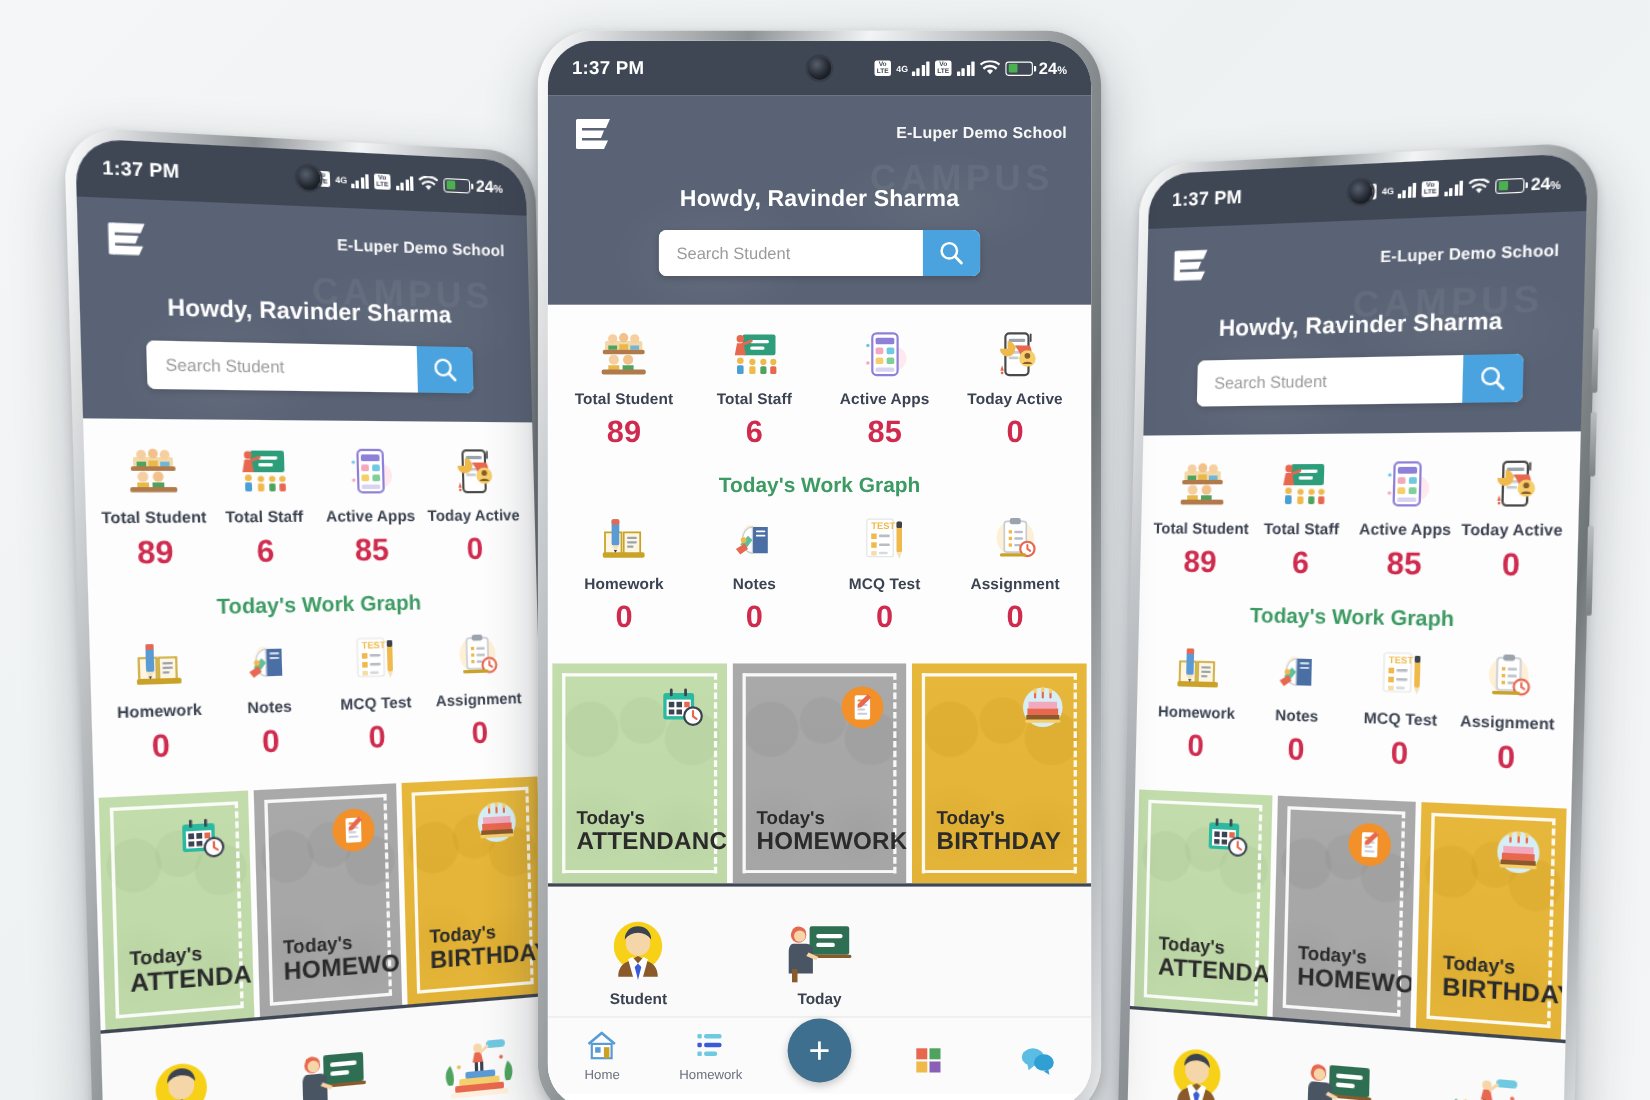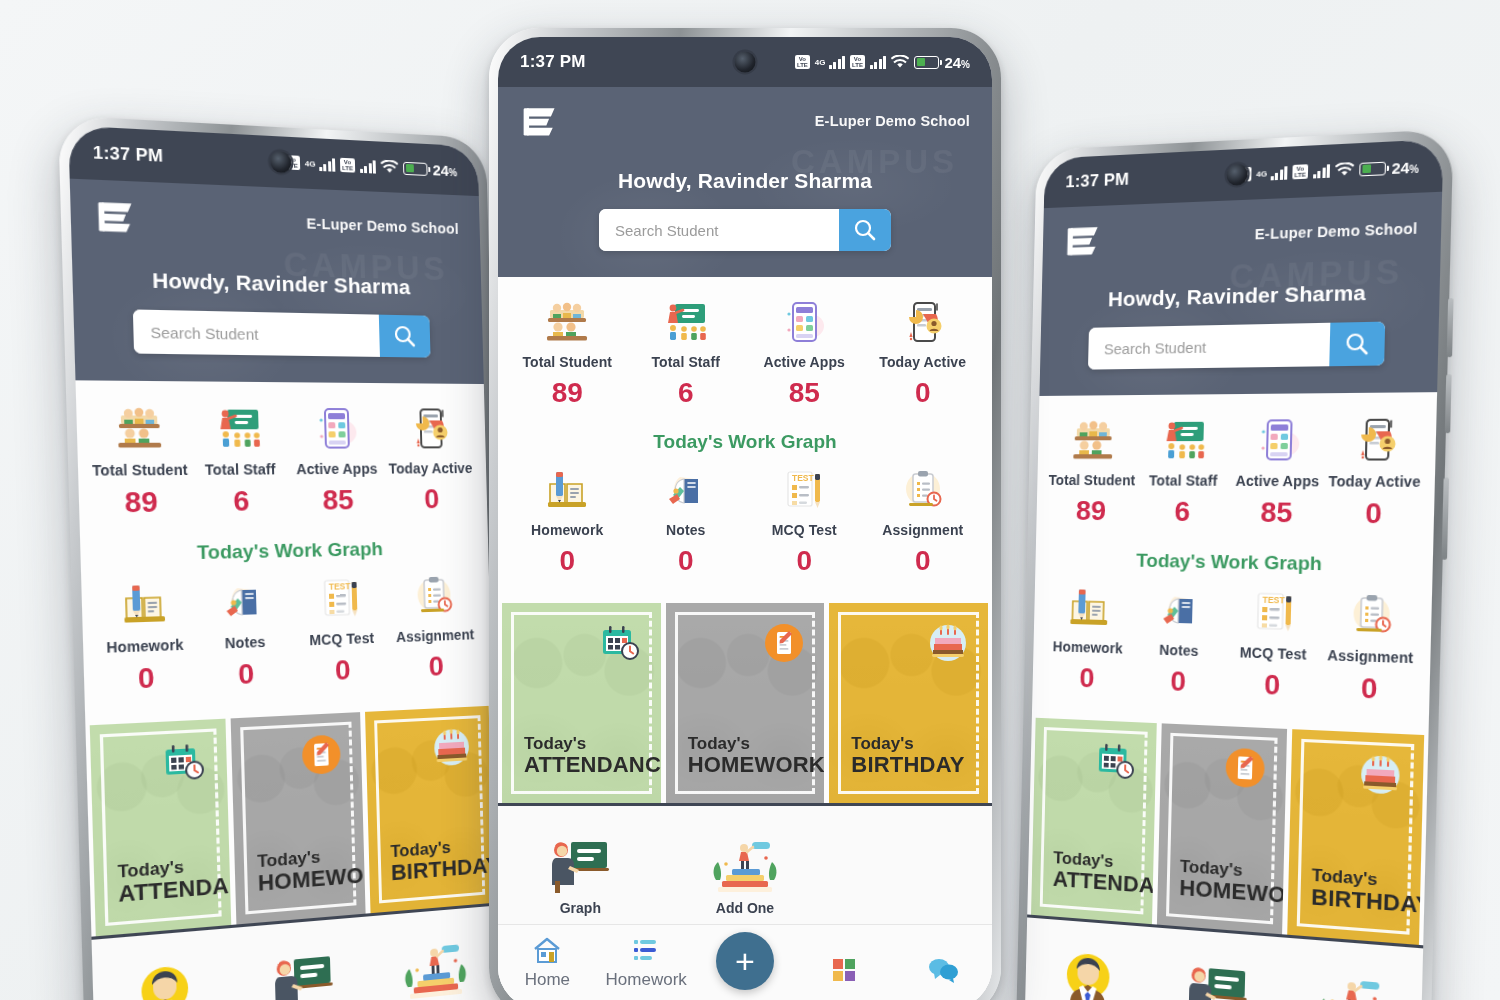--- a/index.html
+++ b/index.html
@@ -183,21 +183,21 @@
 
   
   .tabbar {
     display: grid; grid-template-columns: repeat(5,1fr);
     align-items: end; padding: 8px 0 10px;
     background: #fbfbfb; border-top: 1px solid #e6e6e6;
     position: relative;
   }
   .tab { text-align: center; cursor: pointer; }
   .tab .tic { height: 34px; display: flex; align-items: center; justify-content: center; }
-  .tab .tlbl { font-size: 17px; color: #6a707c; margin-top: 3px; }
+  .tab .tlbl { font-size: 12px; color: #6a707c; margin-top: 3px; }
   .fab {
     width: 58px; height: 58px; border-radius: 50%; background: #3f6f8f;
     display: flex; align-items: center; justify-content: center;
     margin: -16px auto 0; box-shadow: 0 3px 8px rgba(0,0,0,.22);
     color: #fff; font-size: 34px; font-weight: 300; line-height: 1; cursor: pointer;
   }
 </style>
 </head>
 <body>
 
@@ -1221,59 +1221,52 @@
           </svg>
         </div>
         <div class="txt">
           <div class="t1">Today's</div>
           <div class="t2">BIRTHDAY</div>
         </div>
       </div>
     </div>
 
     <div class="quick-row">
+      <div class="quick">
+        <div class="qic">
+          <svg width="62" height="62" viewBox="0 0 62 62">
+            <circle cx="31" cy="28" r="22" fill="#f7d117"></circle>
+            <path d="M31 12 a11 11 0 0 1 11 11 v3 a11 11 0 0 1-22 0 v-3 a11 11 0 0 1 11-11z" fill="#f5d6a8"></path>
+            <path d="M19 22 c0-8 6-12 12-12 s12 4 12 12 c-3-4-7-6-12-6 s-9 2-12 6z" fill="#3b4250"></path>
+            <path d="M22 42 l9-5 9 5 c6 2 9 7 9 14 H13 c0-7 3-12 9-14z" fill="#8a5a2b"></path>
+            <path d="M26 38 l5 6 5-6 4 2 -5 18 h-8 l-5-18z" fill="#fff"></path>
+            <path d="M31 44 l3 3 -3 12 -3-12z" fill="#3b5bd4"></path>
+          </svg>
+        </div>
+        <div class="qlbl">Student</div>
+      </div>
 
       <div class="quick">
         <div class="qic">
           <svg width="66" height="58" viewBox="0 0 66 58">
             <rect x="24" y="6" width="36" height="26" rx="2" fill="#2e6e52"></rect>
             <rect x="30" y="13" width="24" height="4" rx="2" fill="#fff"></rect>
             <rect x="30" y="21" width="17" height="4" rx="2" fill="#fff"></rect>
             <rect x="22" y="32" width="40" height="3" rx="1.4" fill="#8a5a2b"></rect>
             <circle cx="14" cy="14" r="7" fill="#e8674f"></circle>
             <path d="M8 10 a7 7 0 0 1 13 2 c-2-2-4-3-6-3 s-5 1-7 1z" fill="#e8674f"></path>
             <circle cx="15" cy="15" r="5.2" fill="#f5d6a8"></circle>
             <path d="M9 22 h12 c4 0 6 3 6 7 v20 H5 V29 c0-4 2-7 4-7z" fill="#4a5563"></path>
             <path d="M23 30 l9 4 -2 3 -9-4z" fill="#f5d6a8"></path>
             <rect x="8" y="45" width="5" height="12" fill="#8a5a2b"></rect>
           </svg>
         </div>
-        <div class="qlbl">Graph</div>
-      </div>
-
-      <div class="quick">
-        <div class="qic">
-          <svg width="74" height="60" viewBox="0 0 74 60">
-            <path d="M8 46 c-4-6-3-14 2-18 3 6 4 13 2 18z" fill="#4fa35e"></path>
-            <path d="M66 46 c4-6 3-14-2-18 -3 6-4 13-2 18z" fill="#4fa35e"></path>
-            <rect x="44" y="8" width="18" height="7" rx="3.5" fill="#6fc9e0"></rect>
-            <circle cx="36" cy="14" r="4" fill="#f5d6a8"></circle>
-            <path d="M33 18 h6 l2 9 h-10z" fill="#e8674f"></path>
-            <path d="M33 27 h3 v8 h-3z M38 27 h3 v8 h-3z" fill="#3b4250"></path>
-            <path d="M39 18 l6-5" stroke="#f5d6a8" stroke-width="2.6" stroke-linecap="round"></path>
-            <rect x="24" y="35" width="28" height="6" rx="1.5" fill="#5b9bd5"></rect>
-            <rect x="18" y="41" width="38" height="6" rx="1.5" fill="#f5cf6b"></rect>
-            <rect x="14" y="47" width="46" height="6" rx="1.5" fill="#e8674f"></rect>
-            <rect x="10" y="53" width="54" height="5" rx="1.5" fill="#fdf0dc"></rect>
-            <circle cx="18" cy="30" r="1.8" fill="#f0b94c"></circle>
-                  <circle cx="58" cy="24" r="1.8" fill="#e8674f"></circle>
-          </svg>
-        </div>
-        <div class="qlbl">Add One</div>
-      </div>
+        <div class="qlbl">Today</div>
+      </div>
+
     </div>
 
     <div class="tabbar">
       <div class="tab">
         <div class="tic">
           <svg width="30" height="28" viewBox="0 0 30 28">
             <path d="M3 13 L15 3 L27 13" fill="none" stroke="#5b9bd5" stroke-width="2.4" stroke-linejoin="round"></path>
             <rect x="6" y="13" width="18" height="13" fill="#fff" stroke="#5b9bd5" stroke-width="2"></rect>
             <rect x="9" y="16" width="5" height="5" fill="#5b9bd5"></rect>
             <rect x="17" y="16" width="5" height="10" fill="#c9a227"></rect>

